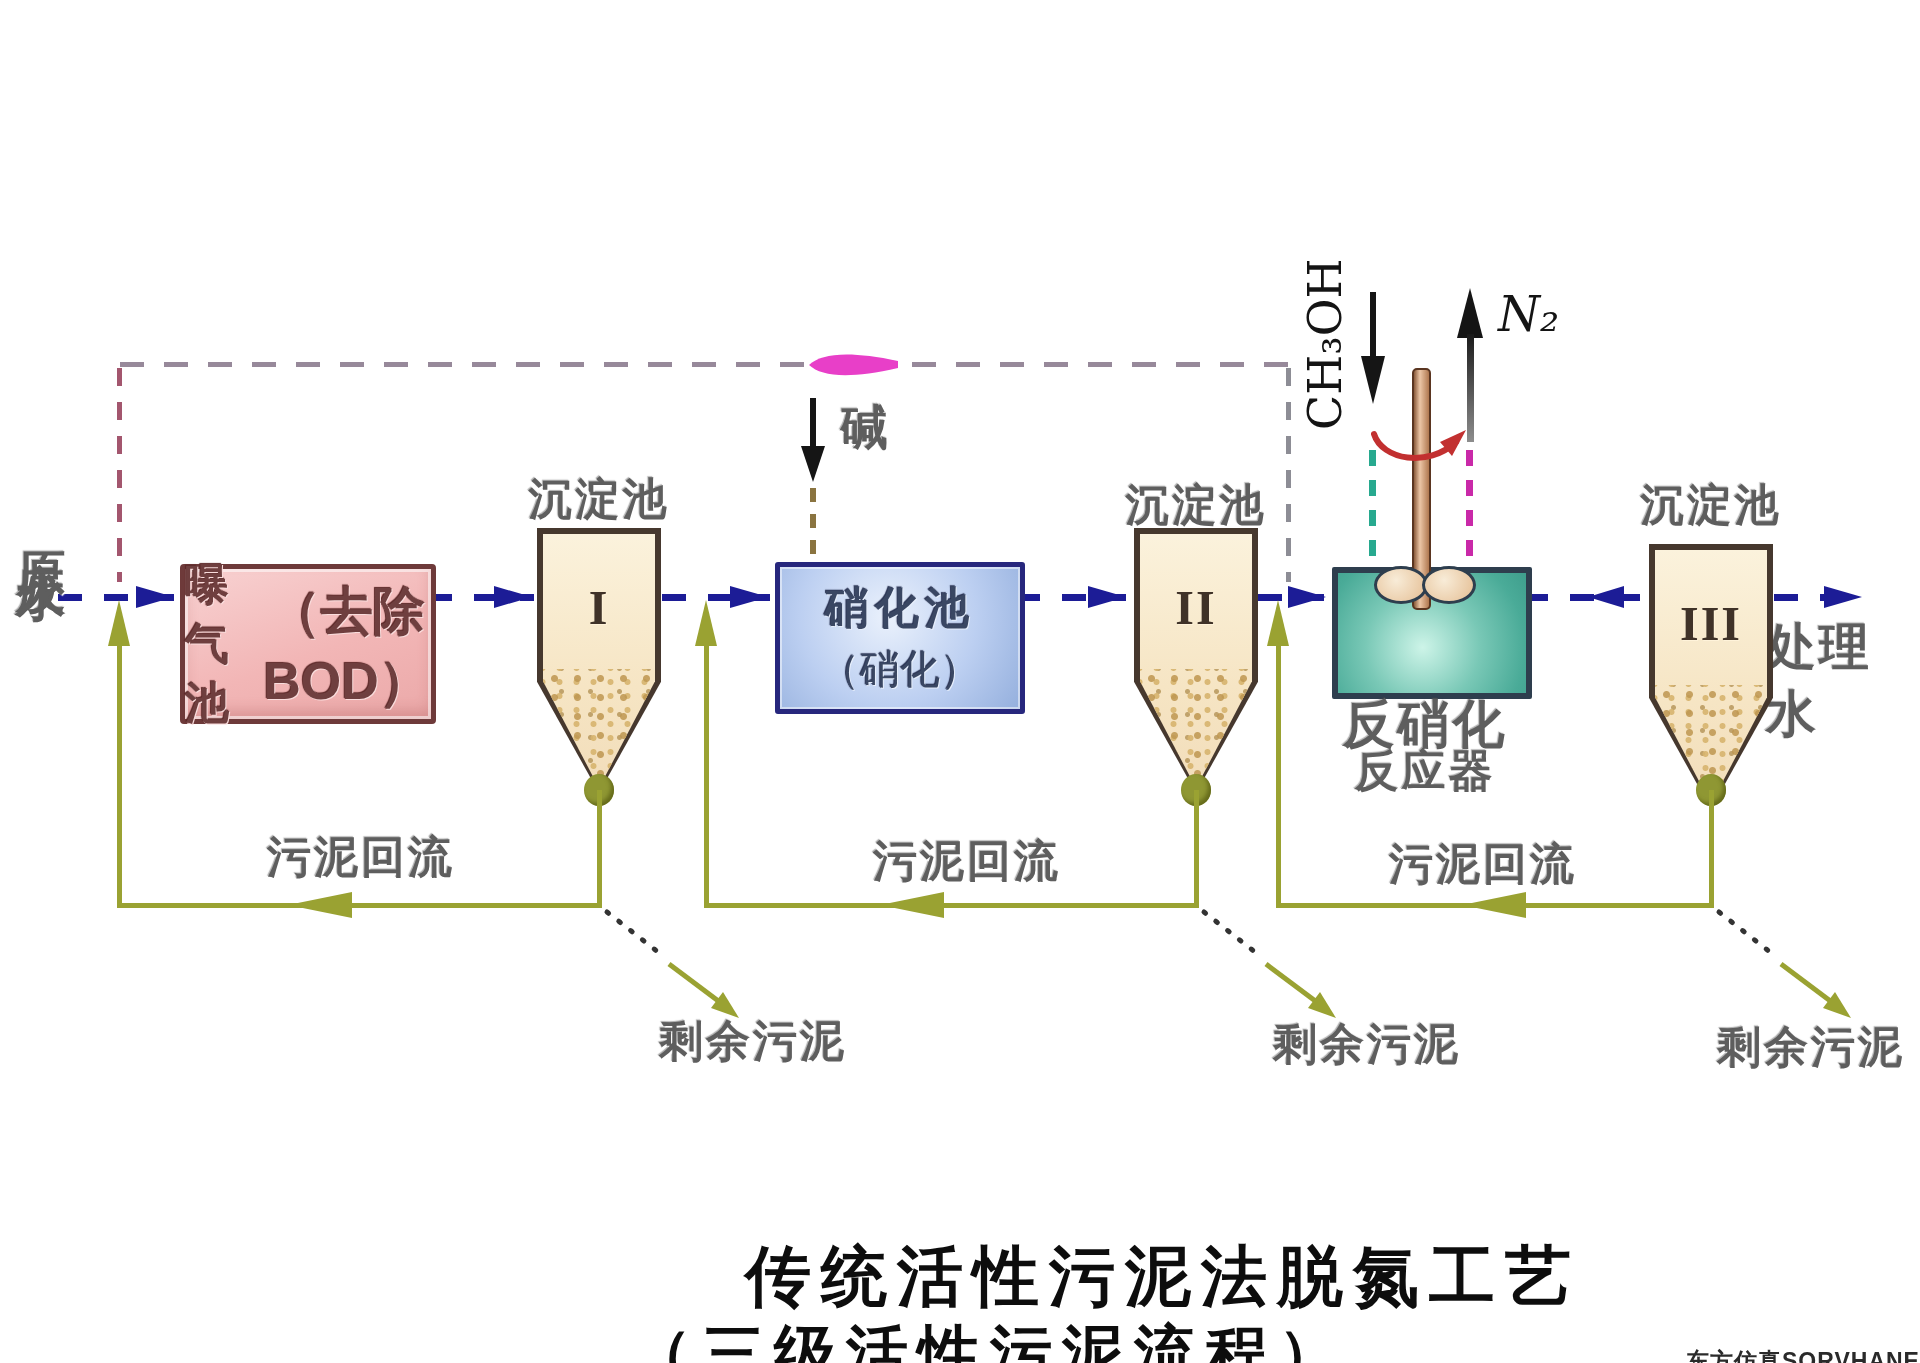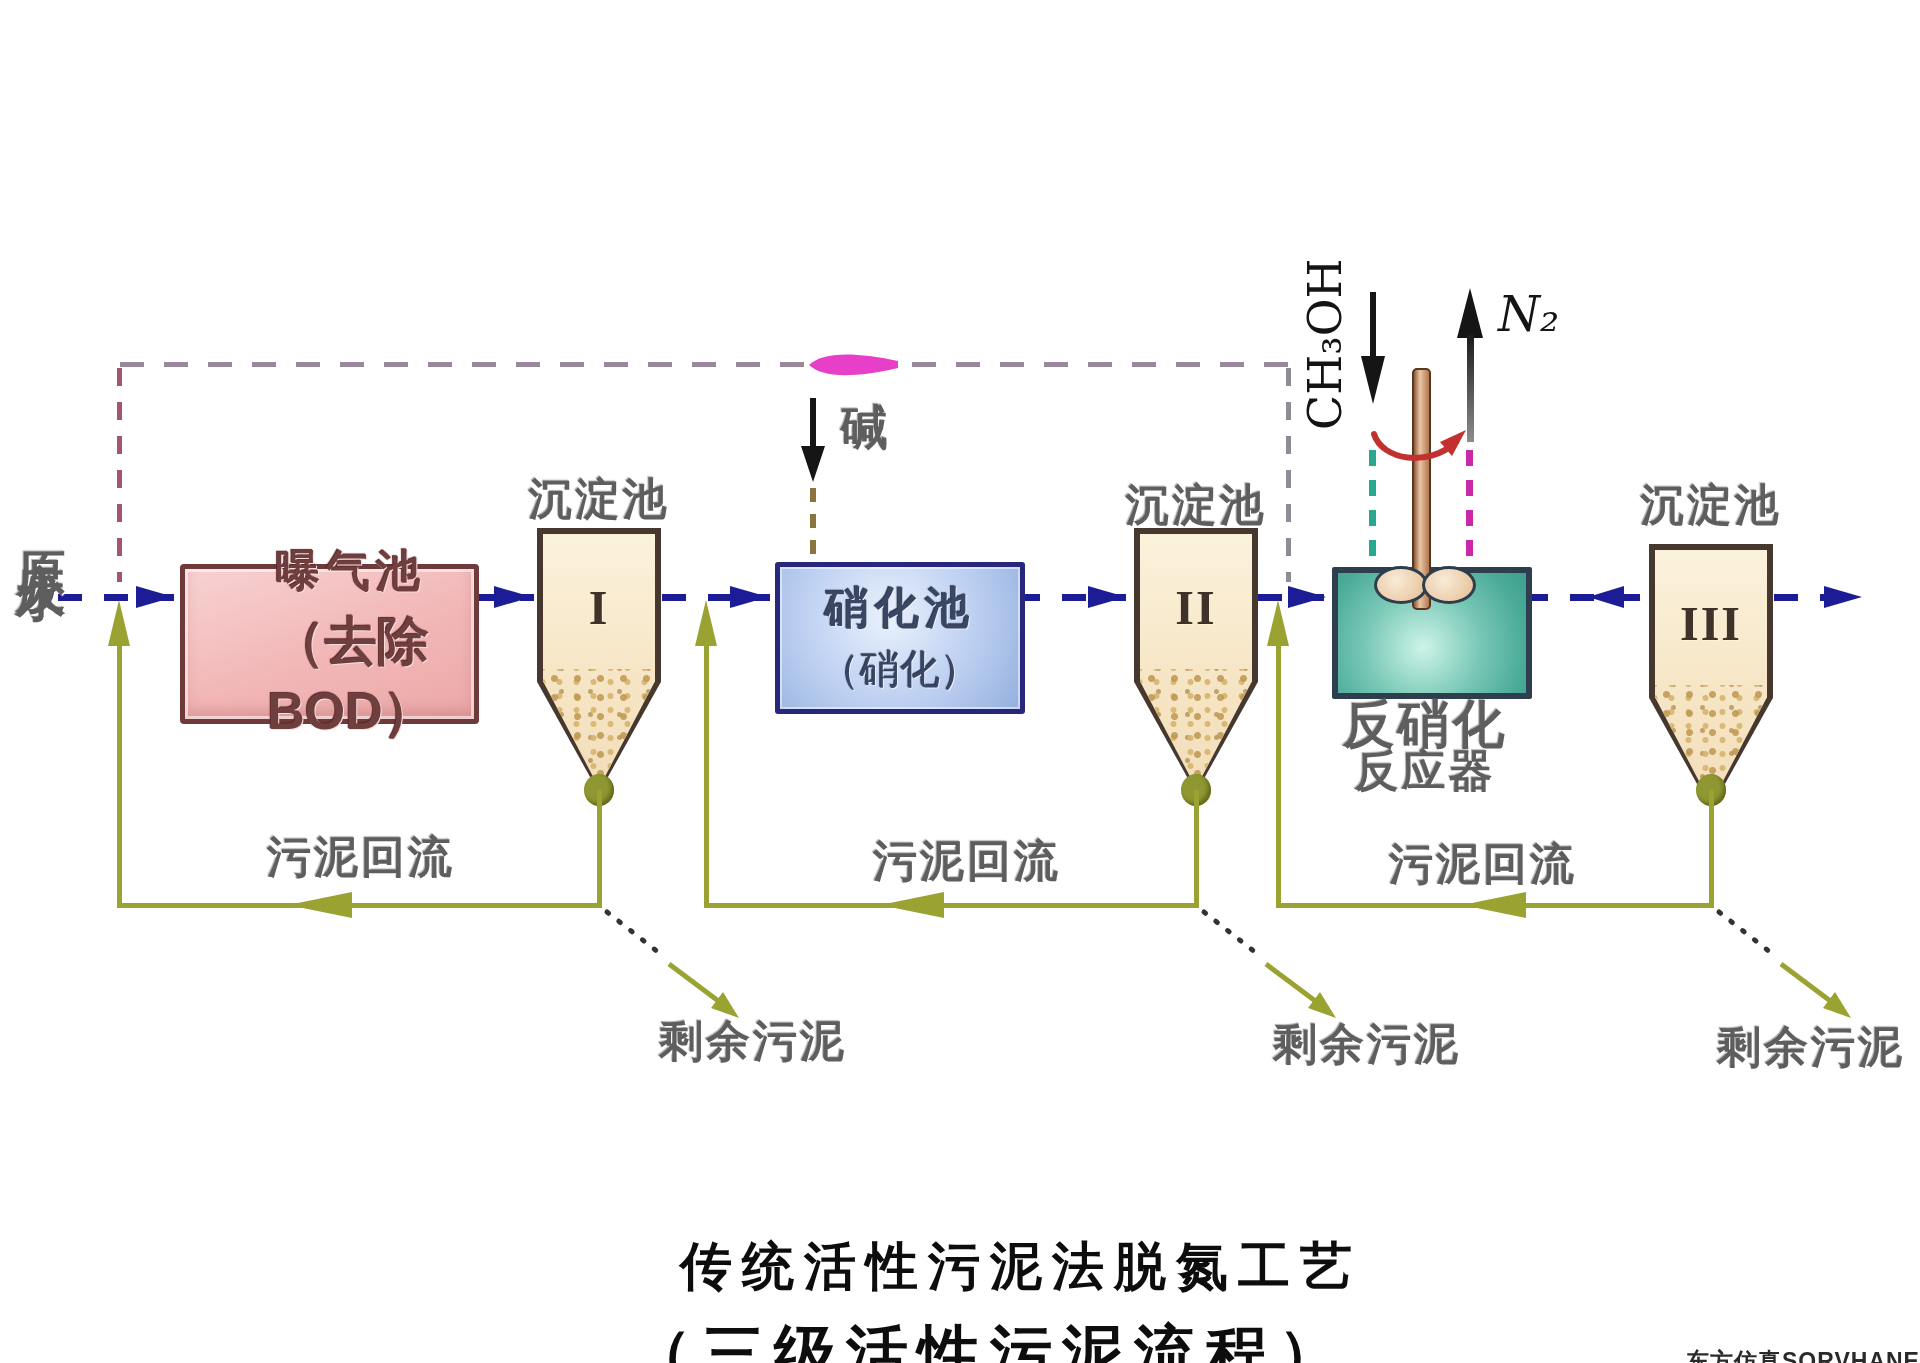--- a/index.html
+++ b/index.html
@@ -27,21 +27,21 @@
   .ol-v{width:5px;background:#9aa232;}
   .ol-h{height:5px;background:#9aa232;}
   .ol-up{width:0;height:0;border-left:11px solid transparent;border-right:11px solid transparent;
          border-bottom:46px solid #9aa232;}
   .ol-left{width:0;height:0;border-top:13px solid transparent;border-bottom:13px solid transparent;
            border-right:64px solid #9aa232;}
   
   .pbox{border:5px solid #6e3a3a;border-radius:4px;
         background:linear-gradient(160deg,#f8d2d2 0%,#f2b6b6 55%,#eba9a9 100%);
         box-shadow:inset 0 0 0 3px rgba(255,255,255,.55),inset 0 -8px 14px rgba(150,60,60,.25);
-        display:flex;flex-direction:column;align-items:center;justify-content:center;padding-left:43px;}
+        display:flex;flex-direction:row;align-items:center;justify-content:center;}
   .pbox .t1{font-size:44px;font-weight:bold;color:#6f3f3f;letter-spacing:6px;
             text-shadow:1px 1px 0 #f9dcdc,-1px -1px 1px #5a2626;}
   .pbox .t2{font-size:52px;font-weight:bold;color:#6f3f3f;margin-top:6px;
             text-shadow:1px 1px 0 #f9dcdc,-1px -1px 1px #5a2626;text-align:center;}
   .bbox{border:5px solid #27277d;border-radius:3px;
         background:radial-gradient(circle at 45% 35%,#eaf1fc 0%,#bccff1 55%,#94afdd 100%);
         box-shadow:inset 0 0 0 2px rgba(255,255,255,.5);
         display:flex;flex-direction:column;align-items:center;justify-content:center;}
   .bbox .t1{font-size:44px;font-weight:bold;color:#3a4763;letter-spacing:6px;
             text-shadow:1px 1px 0 #e6eefb,-1px -1px 1px #273050;}
@@ -107,20 +107,21 @@
 
   <div class="abs arr-r" style="left:136px;top:586px;"></div>
   <div class="abs arr-r" style="left:494px;top:586px;"></div>
   <div class="abs arr-r" style="left:730px;top:586px;"></div>
   <div class="abs arr-r" style="left:1088px;top:586px;"></div>
   <div class="abs arr-r" style="left:1288px;top:586px;"></div>
   <div class="abs arr-l" style="left:1588px;top:586px;"></div>
   <div class="abs arr-r" style="left:1824px;top:586px;"></div>
 
   <div class="abs lbl" style="left:8px;top:512px;font-size:50px;writing-mode:vertical-rl;text-orientation:upright;letter-spacing:10px;">原废水</div>
+  <div class="abs lbl" style="left:1766px;top:614px;font-size:50px;">处理水</div>
 
   <div class="abs pbox" style="left:180px;top:564px;width:246px;height:150px;">
     <div class="t1">曝气池</div>
     <div class="t2">（去除BOD）</div>
   </div>
 
   <div class="abs bbox" style="left:775px;top:562px;width:240px;height:142px;">
     <div class="t1">硝化池</div>
     <div class="t2">（硝化）</div>
   </div>
@@ -215,18 +216,18 @@
     <polygon points="138,112 110,102 122,86" fill="#9aa232"></polygon>
   </svg>
 
   <div class="abs lbl center" style="left:254px;top:828px;width:214px;font-size:44px;">污泥回流</div>
   <div class="abs lbl center" style="left:860px;top:832px;width:214px;font-size:44px;">污泥回流</div>
   <div class="abs lbl center" style="left:1376px;top:835px;width:214px;font-size:44px;">污泥回流</div>
   <div class="abs lbl center" style="left:646px;top:1012px;width:214px;font-size:44px;">剩余污泥</div>
   <div class="abs lbl center" style="left:1260px;top:1015px;width:214px;font-size:44px;">剩余污泥</div>
   <div class="abs lbl center" style="left:1704px;top:1018px;width:214px;font-size:44px;">剩余污泥</div>
 
-  <div class="abs title center" style="left:441px;top:1232px;width:1160px;font-size:52px;">传统活性污泥法脱氮工艺</div>
+  <div class="abs title center" style="left:421px;top:1232px;width:1160px;font-size:66px;text-align:right;">传统活性污泥法脱氮工艺</div>
   <div class="abs title center" style="left:430px;top:1312px;width:1120px;font-size:62px;">（三级活性污泥流程）</div>
 
   <div class="abs wm" style="left:1686px;top:1346px;">东方仿真SORVHANET</div>
 
 </div>
 
 </body></html>

